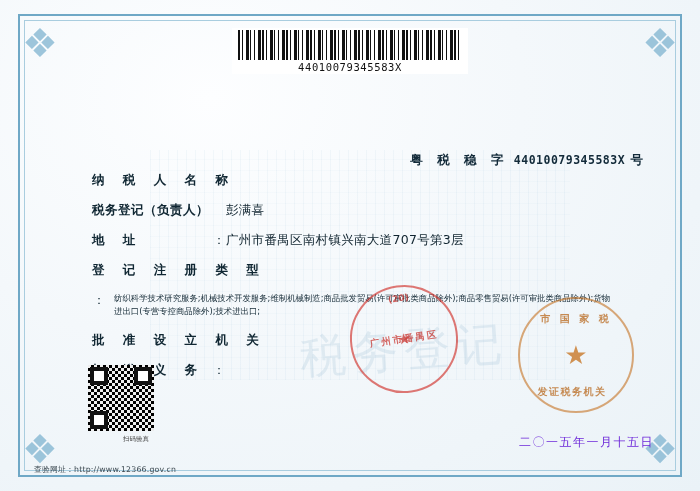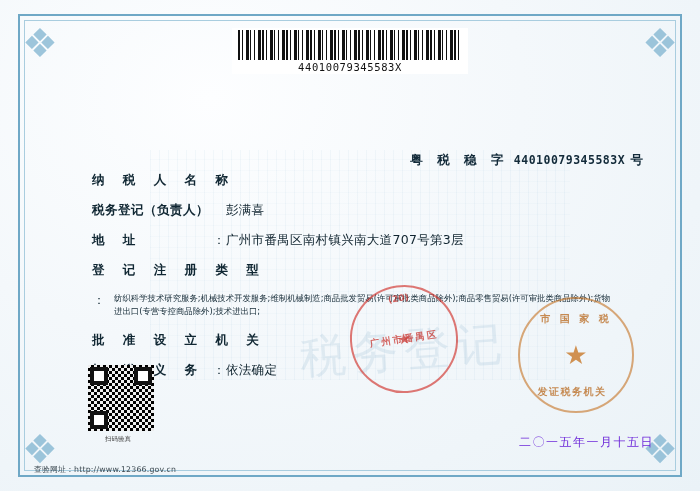--- a/index.html
+++ b/index.html
@@ -190,21 +190,21 @@
   .qr-inner {
     position: absolute;
     left: 2px; bottom: 2px;
     width: 18px; height: 18px;
     border: 4px solid #111;
     background: #fff;
     box-sizing: border-box;
   }
   .qr-caption {
     position: absolute;
-    left: 82px; top: 435px;
+    left: 100px; top: 435px;
     width: 72px;
     text-align: center;
     font-size: 6.5px;
     color: #4a4a4a;
     letter-spacing: 0;
   }
 
   
   .stamp {
     position: absolute;
@@ -349,21 +349,20 @@
     </div>
 
     <div class="row">
       <div class="label spread">批 准 设 立 机 关</div>
       <div class="colon">：</div>
     </div>
 
     <div class="row">
       <div class="label spread">扣 缴 义 务</div>
       <div class="colon">：</div>
-      <div class="value">依法确定</div>
     </div>
 
   </div>
 
   <div class="qr">
     <div class="qr-inner"></div>
   </div>
   <div class="qr-caption">扫码验真</div>
 
   <div class="stamp stamp-left">

